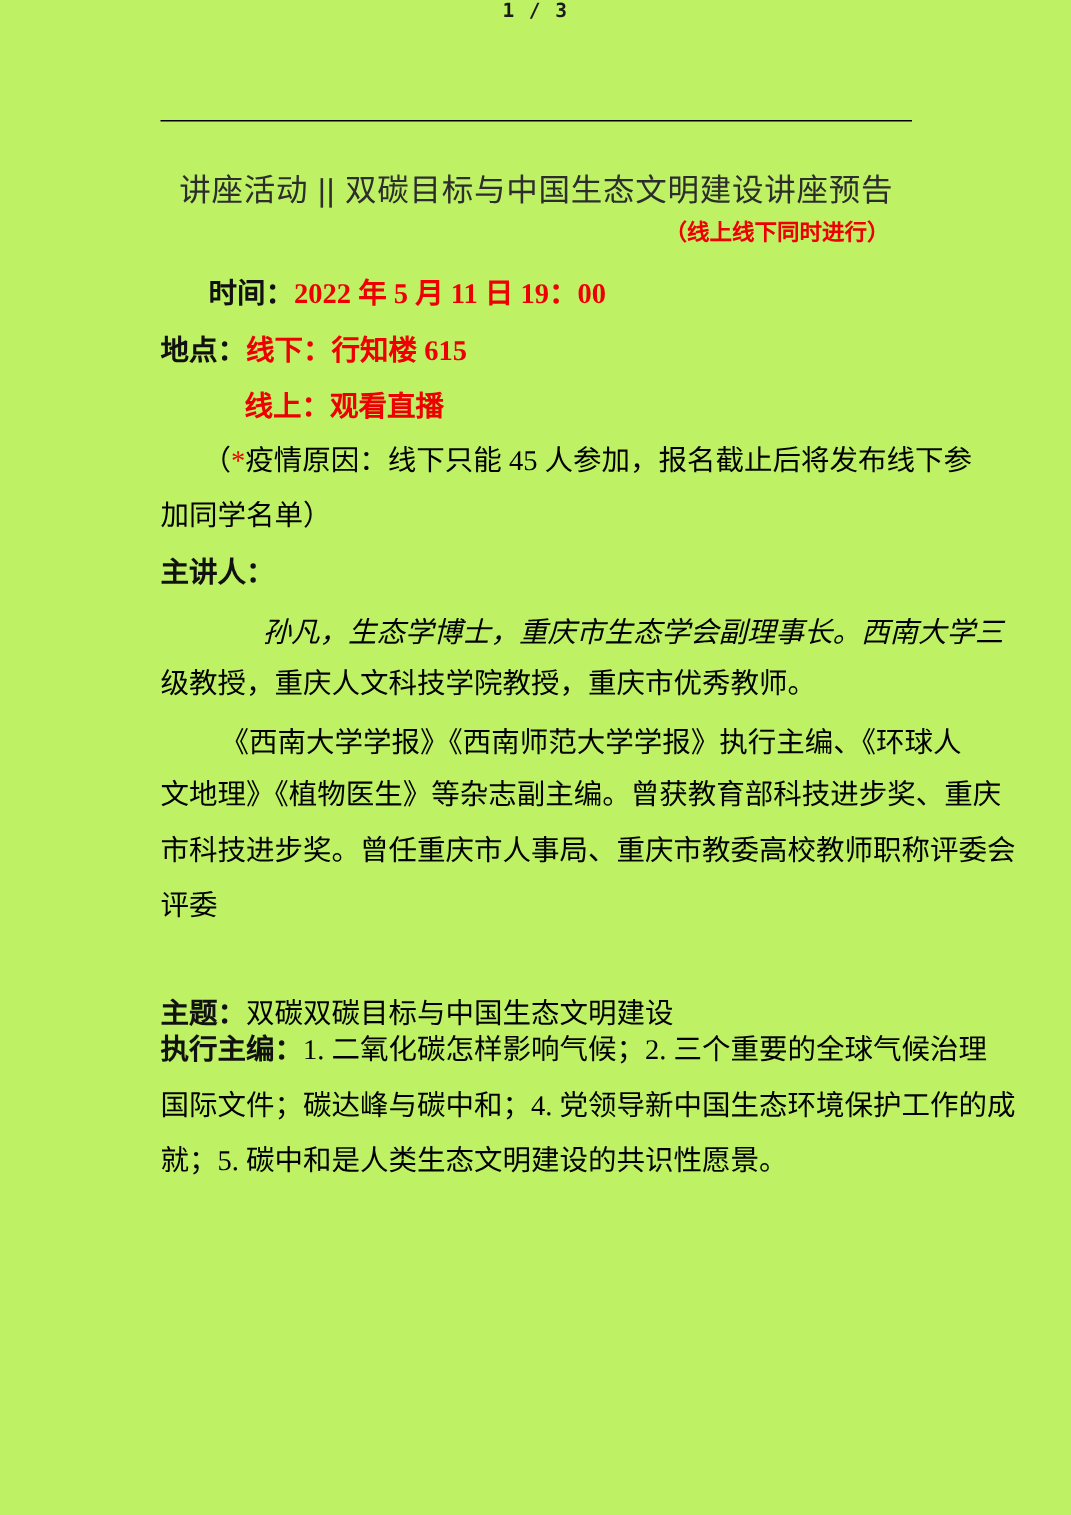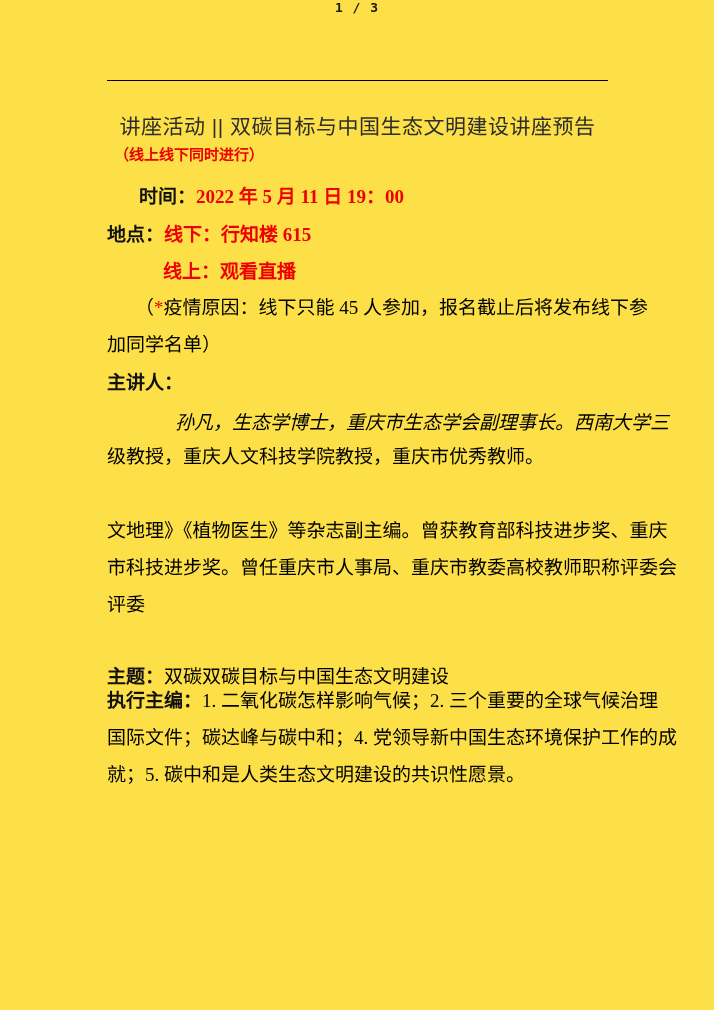--- a/index.html
+++ b/index.html
@@ -4,21 +4,21 @@
 <style>
   html, body {
     margin: 0;
     padding: 0;
     background: #ffffff;
   }
   .page {
     position: relative;
     width: 714px;
     height: 1010px;
-    background: #fde047;
+    background: #bef264;
     overflow: hidden;
     font-family: "Liberation Serif", "DejaVu Serif", serif;
     color: #000000;
   }
   .abs { position: absolute; white-space: nowrap; }
 
   .page-number {
     left: 0; top: 45; width: 714px;
     text-align: center;
     font-family: "DejaVu Sans Mono", "Liberation Mono", monospace;
@@ -34,22 +34,22 @@
   .doc-title {
     left: 107px; top: 110px; width: 501px;
     text-align: center;
     font-family: "Liberation Sans", "DejaVu Sans", sans-serif;
     font-weight: normal;
     font-size: 21px;
     color: #2d2d2d;
     letter-spacing: 0.5px;
   }
   .doc-subtitle {
-    left: 114px; top: 143px; width: 494px;
-    text-align: left;
+    left: 99px; top: 143px; width: 494px;
+    text-align: right;
     font-family: "Liberation Sans", "DejaVu Sans", sans-serif;
     font-weight: bold;
     font-size: 15px;
     color: #ee0000;
   }
   .row { font-size: 19px; line-height: 1.2; }
   .label {
     font-family: "Liberation Sans", "DejaVu Sans", sans-serif;
     font-weight: bold;
     color: #111111;
@@ -96,20 +96,21 @@
 
   <div class="abs body-line" style="left:107px; top:334px;">加同学名单）</div>
 
   <div class="abs row" style="left:107px; top:372px;">
     <span class="label">主讲人：</span>
   </div>
 
   <div class="abs body-line" style="left:175px; top:412px;font-style:italic;">孙凡，生态学博士，重庆市生态学会副理事长。西南大学三</div>
   <div class="abs body-line" style="left:107px; top:446px;">级教授，重庆人文科技学院教授，重庆市优秀教师。</div>
 
+  <div class="abs body-line" style="left:147px; top:485px;">《西南大学学报》《西南师范大学学报》执行主编、《环球人</div>
   <div class="abs body-line" style="left:107px; top:520px;">文地理》《植物医生》等杂志副主编。曾获教育部科技进步奖、重庆</div>
   <div class="abs body-line" style="left:107px; top:557px;">市科技进步奖。曾任重庆市人事局、重庆市教委高校教师职称评委会</div>
   <div class="abs body-line" style="left:107px; top:594px;">评委</div>
 
   <div class="abs row" style="left:107px; top:652px;margin-top:14px;">
     <span class="label">主题：</span><span>双碳双碳目标与中国生态文明建设</span>
   </div>
 
   <div class="abs body-line" style="left:107px; top:690px;">
     <span class="label">执行主编：</span><span>1. 二氧化碳怎样影响气候；2. 三个重要的全球气候治理</span>

